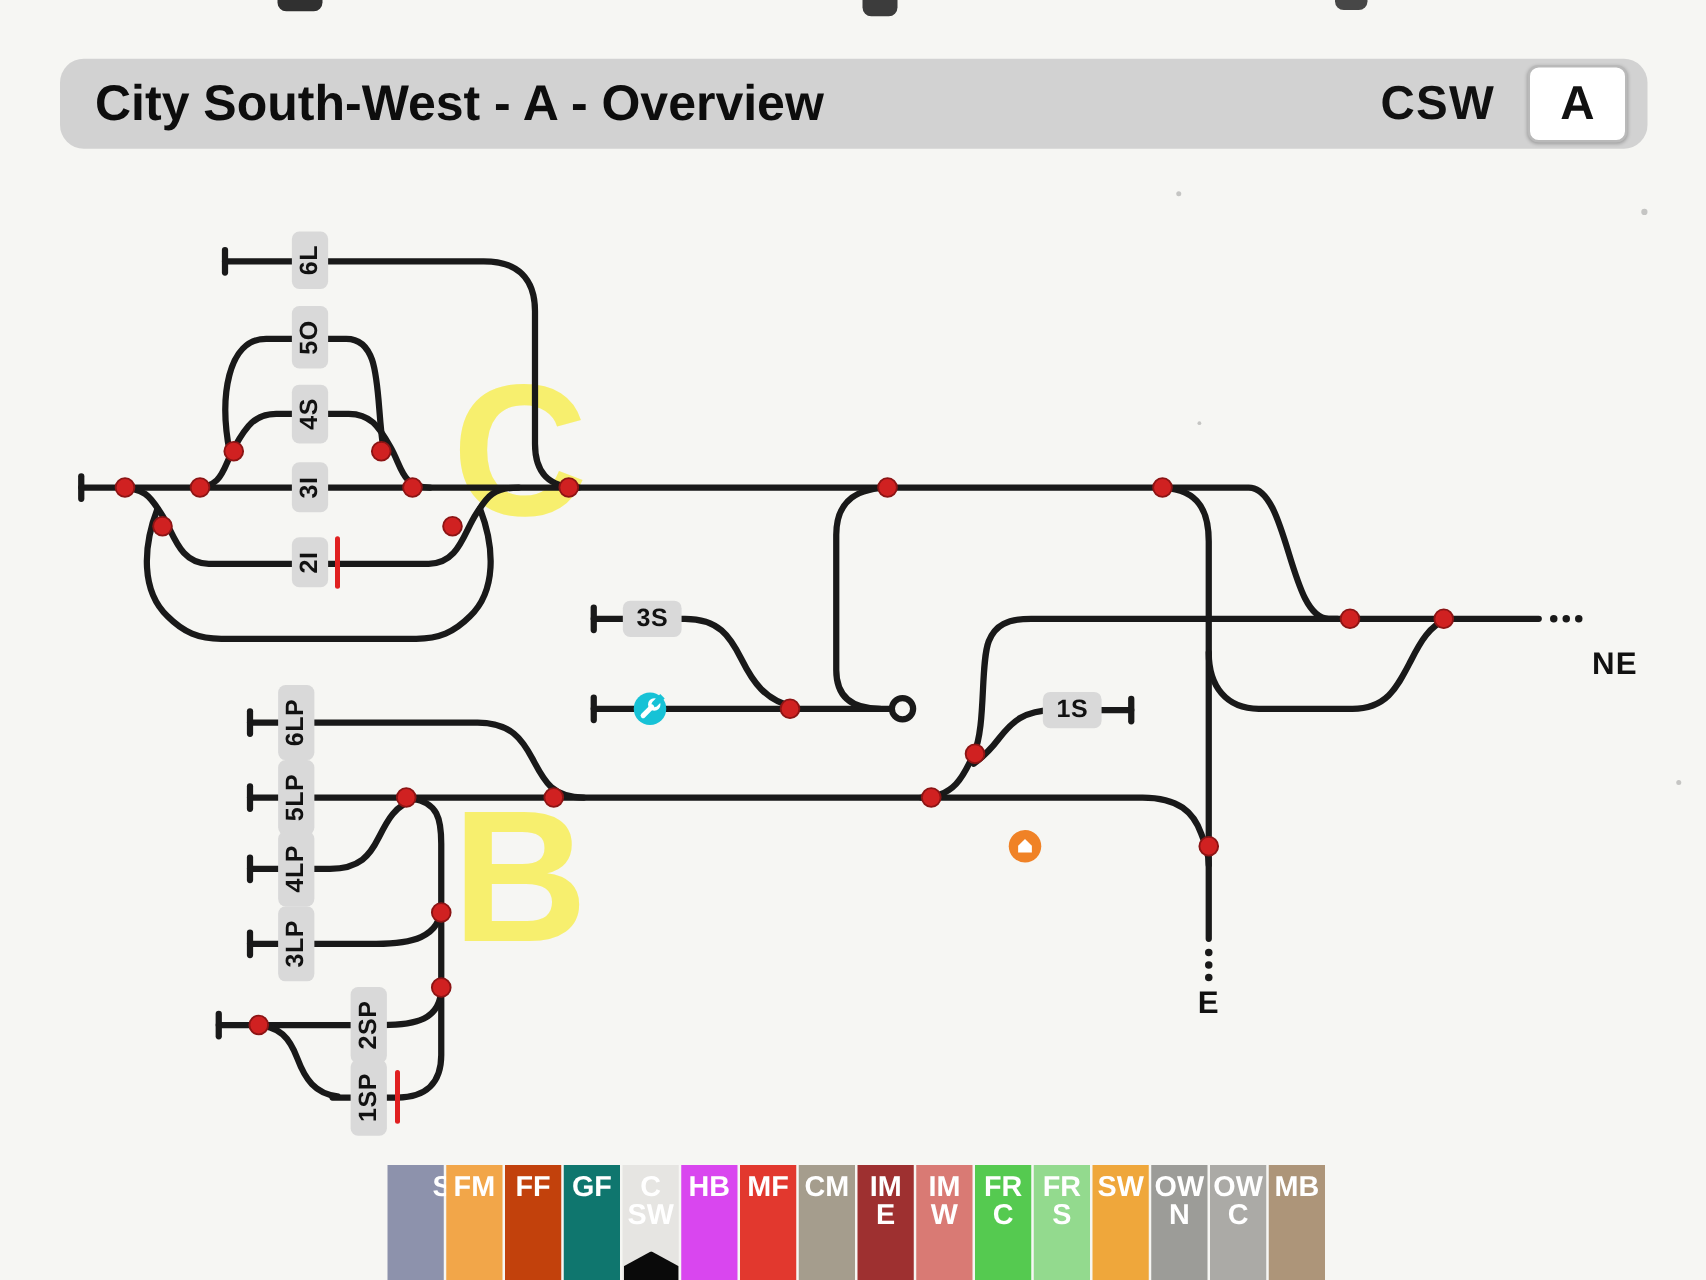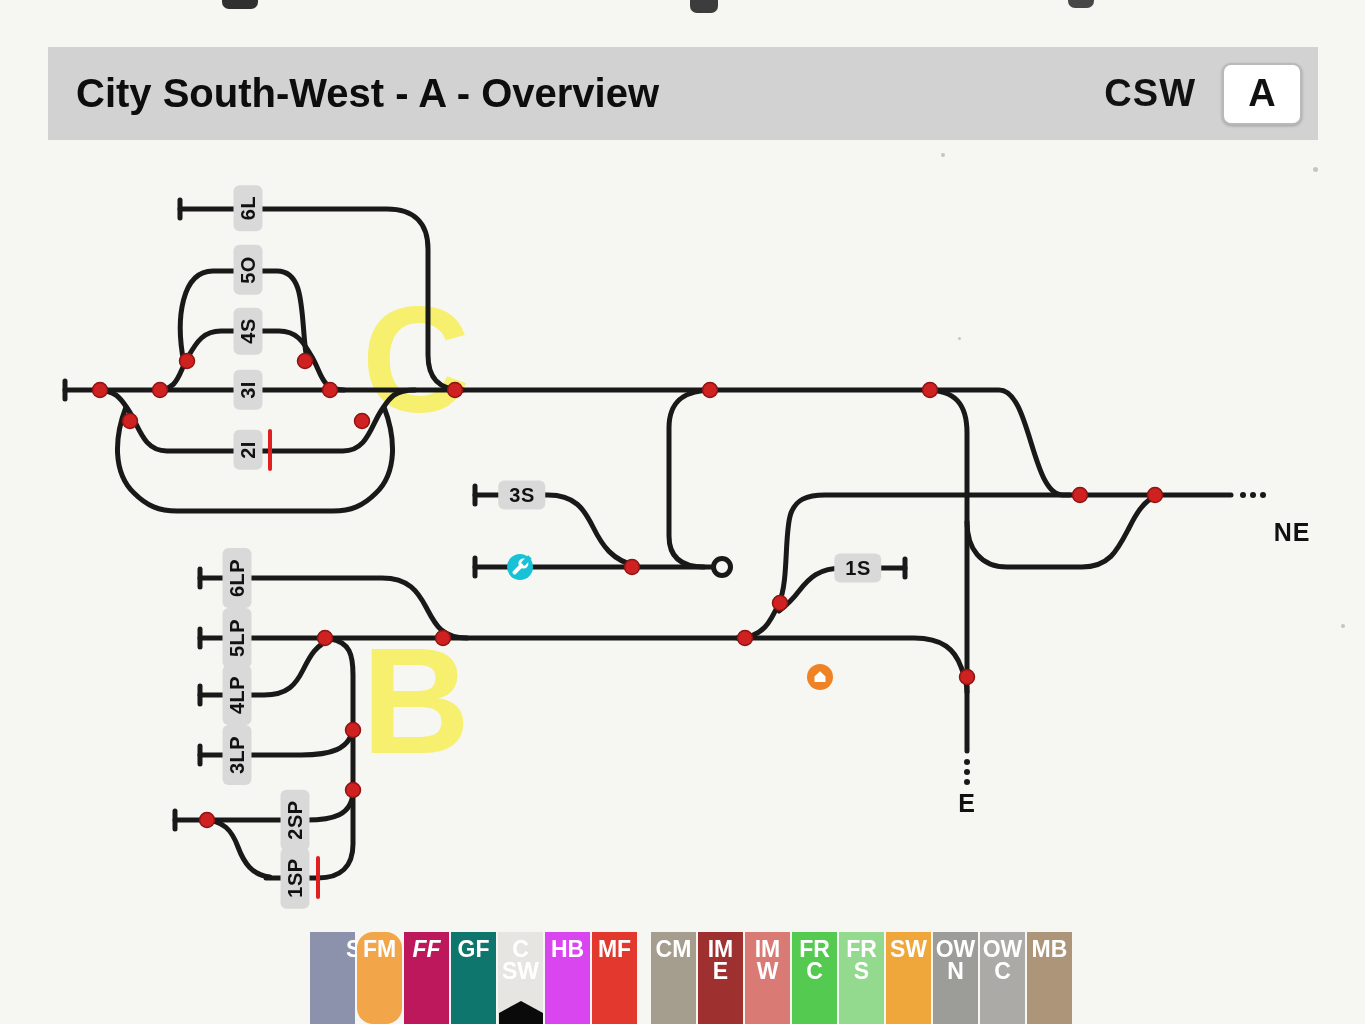--- a/index.html
+++ b/index.html
@@ -29,23 +29,23 @@
     padding:3px 11px; font-weight:bold; font-size:20px; letter-spacing:.5px;
     white-space:nowrap;
   }
   .track-label.rotated { transform:translate(-50%,-50%) rotate(-90deg); }
   .exit-label {
     position:absolute; transform:translate(-50%,-50%);
     font-weight:bold; font-size:25px; letter-spacing:1px;
   }
   
   header {
-    position:absolute; left:48px; top:47px; width:1270px; height:93px;
+    position:absolute; left:48px; top:47px; width:1270px; height:72px;
     background:#d2d2d2; z-index:10;
-    display:flex; align-items:center;
+    display:flex; align-items:center;border-radius:19px;
   }
   #title { flex:1; padding-left:28px; font-weight:bold; font-size:40px; color:#0d0d0d; }
   #region { font-weight:bold; font-size:38px; margin-right:26px; letter-spacing:1px; }
   #badge {
     width:80px; height:62px; margin-right:16px;
     background:#fff; border:2px solid #b9b9b9; border-radius:9px;
     display:flex; align-items:center; justify-content:center;
     font-weight:bold; font-size:38px;
     box-shadow:0 1px 3px rgba(0,0,0,.25);
   }
@@ -191,40 +191,40 @@
   <header>
     <div id="title">City South-West - A - Overview</div>
     <div id="region">CSW</div>
     <div id="badge">A</div>
   </header>
 
   <div id="tabbar">
       <div class="tab" style="background: rgb(141, 146, 172); padding-left: 36px;">
         <div>SM</div>
       </div>
-      <div class="tab" style="background: rgb(242, 166, 73); border-radius: 16px;">
+      <div class="tab" style="background: rgb(242, 166, 73);">
         <div>FM</div>
       </div>
-      <div class="tab" style="background: #be185d; font-style: italic;">
+      <div class="tab" style="background: #c2410c;">
         <div>FF</div>
       </div>
       <div class="tab" style="background: #0f766e;">
         <div>GF</div>
       </div>
       <div class="tab selected" style="background: rgb(230, 229, 226);">
         <div>C</div>
         <div>SW</div>
       </div>
       <div class="tab" style="background: #d946ef;">
         <div>HB</div>
       </div>
       <div class="tab" style="background: rgb(226, 56, 46);">
         <div>MF</div>
       </div>
-      <div class="tab" style="background: rgb(165, 157, 141); margin-left: 12px;">
+      <div class="tab" style="background: rgb(165, 157, 141);">
         <div>CM</div>
       </div>
       <div class="tab" style="background: rgb(158, 48, 48);">
         <div>IM</div>
         <div>E</div>
       </div>
       <div class="tab" style="background: rgb(217, 122, 116);">
         <div>IM</div>
         <div>W</div>
       </div>

